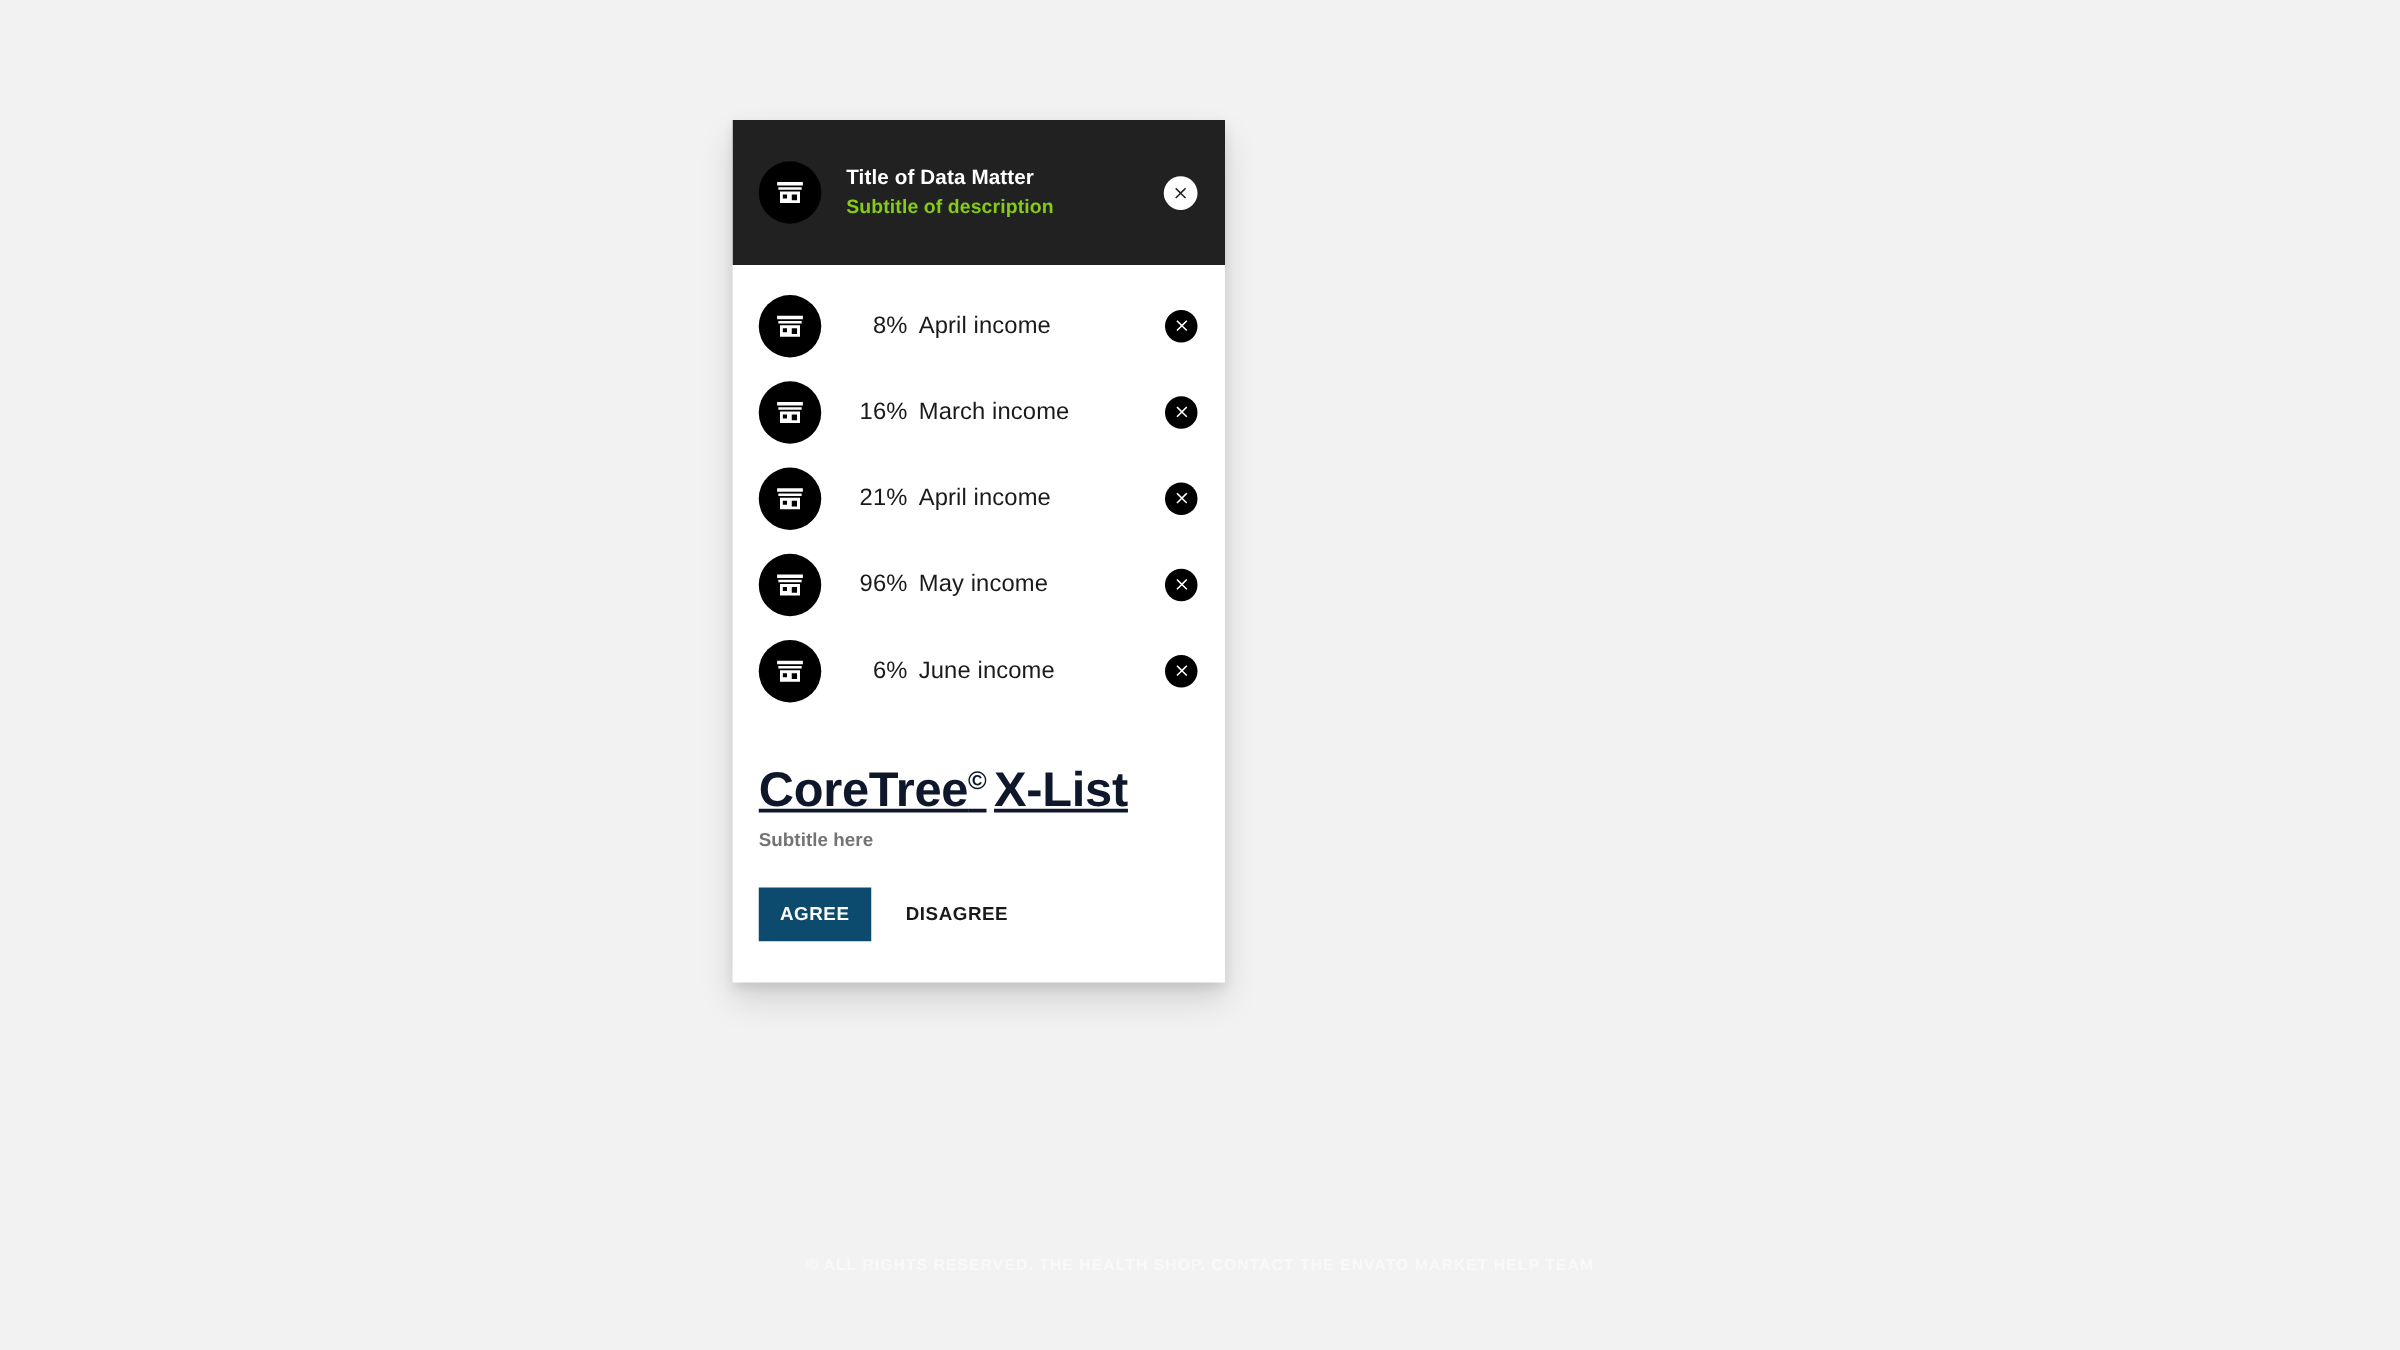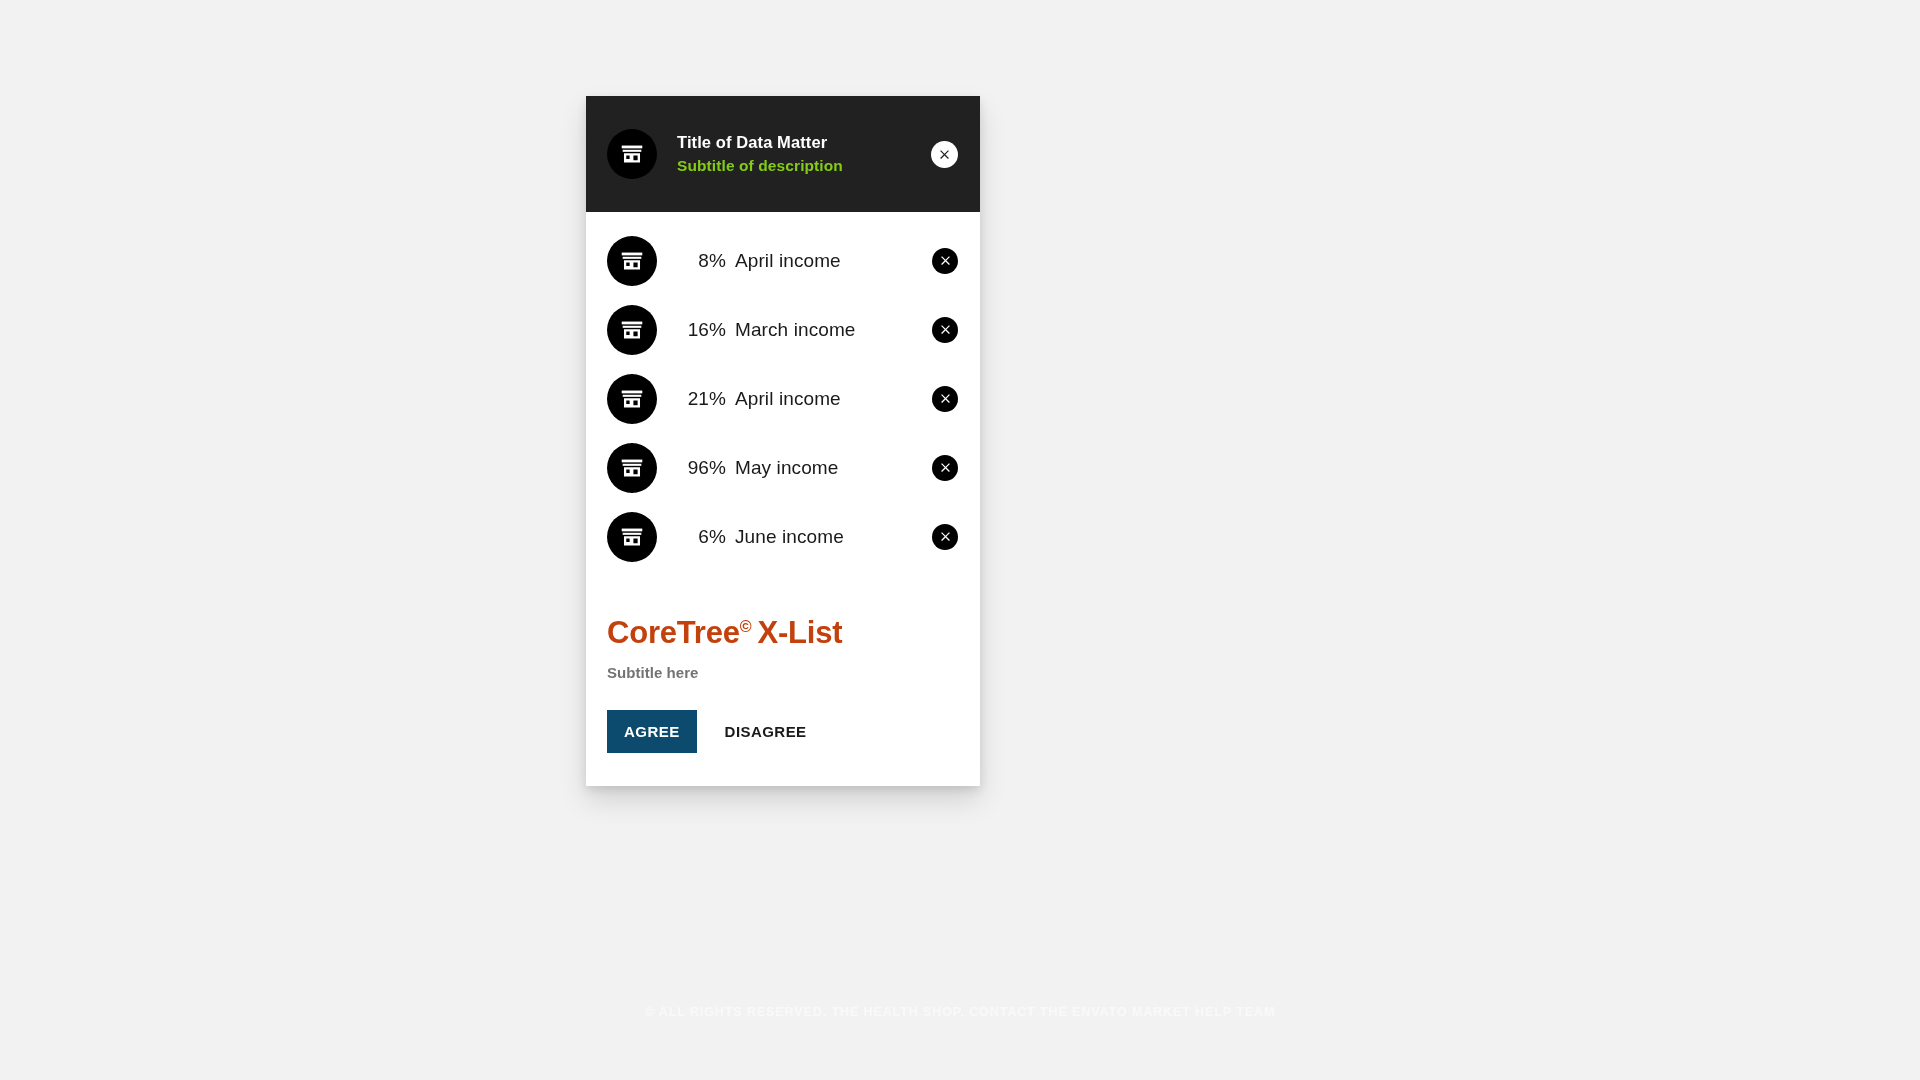--- a/index.html
+++ b/index.html
@@ -147,25 +147,26 @@
     cursor: pointer;
   }
   .row-close svg { width: 15px; height: 15px; display: block; }
 
   
   .footer-block {
     padding: 34px 22px 0 21px;
   }
 
   .brand-title {
-    font-size: 31px;
-    font-weight: bold;
-    color: #c2410c;
+    font-size: 39px;
+    font-weight: bold;
+    color: #0f172a;
     line-height: 36px;
     letter-spacing: -0.2px;
+    text-decoration: underline;
   }
   .brand-title .sup {
     font-size: 0.52em;
     vertical-align: super;
     line-height: 1;
     font-weight: bold;
   }
   .brand-title .xlist { margin-left: 6px; }
 
   .brand-subtitle {

